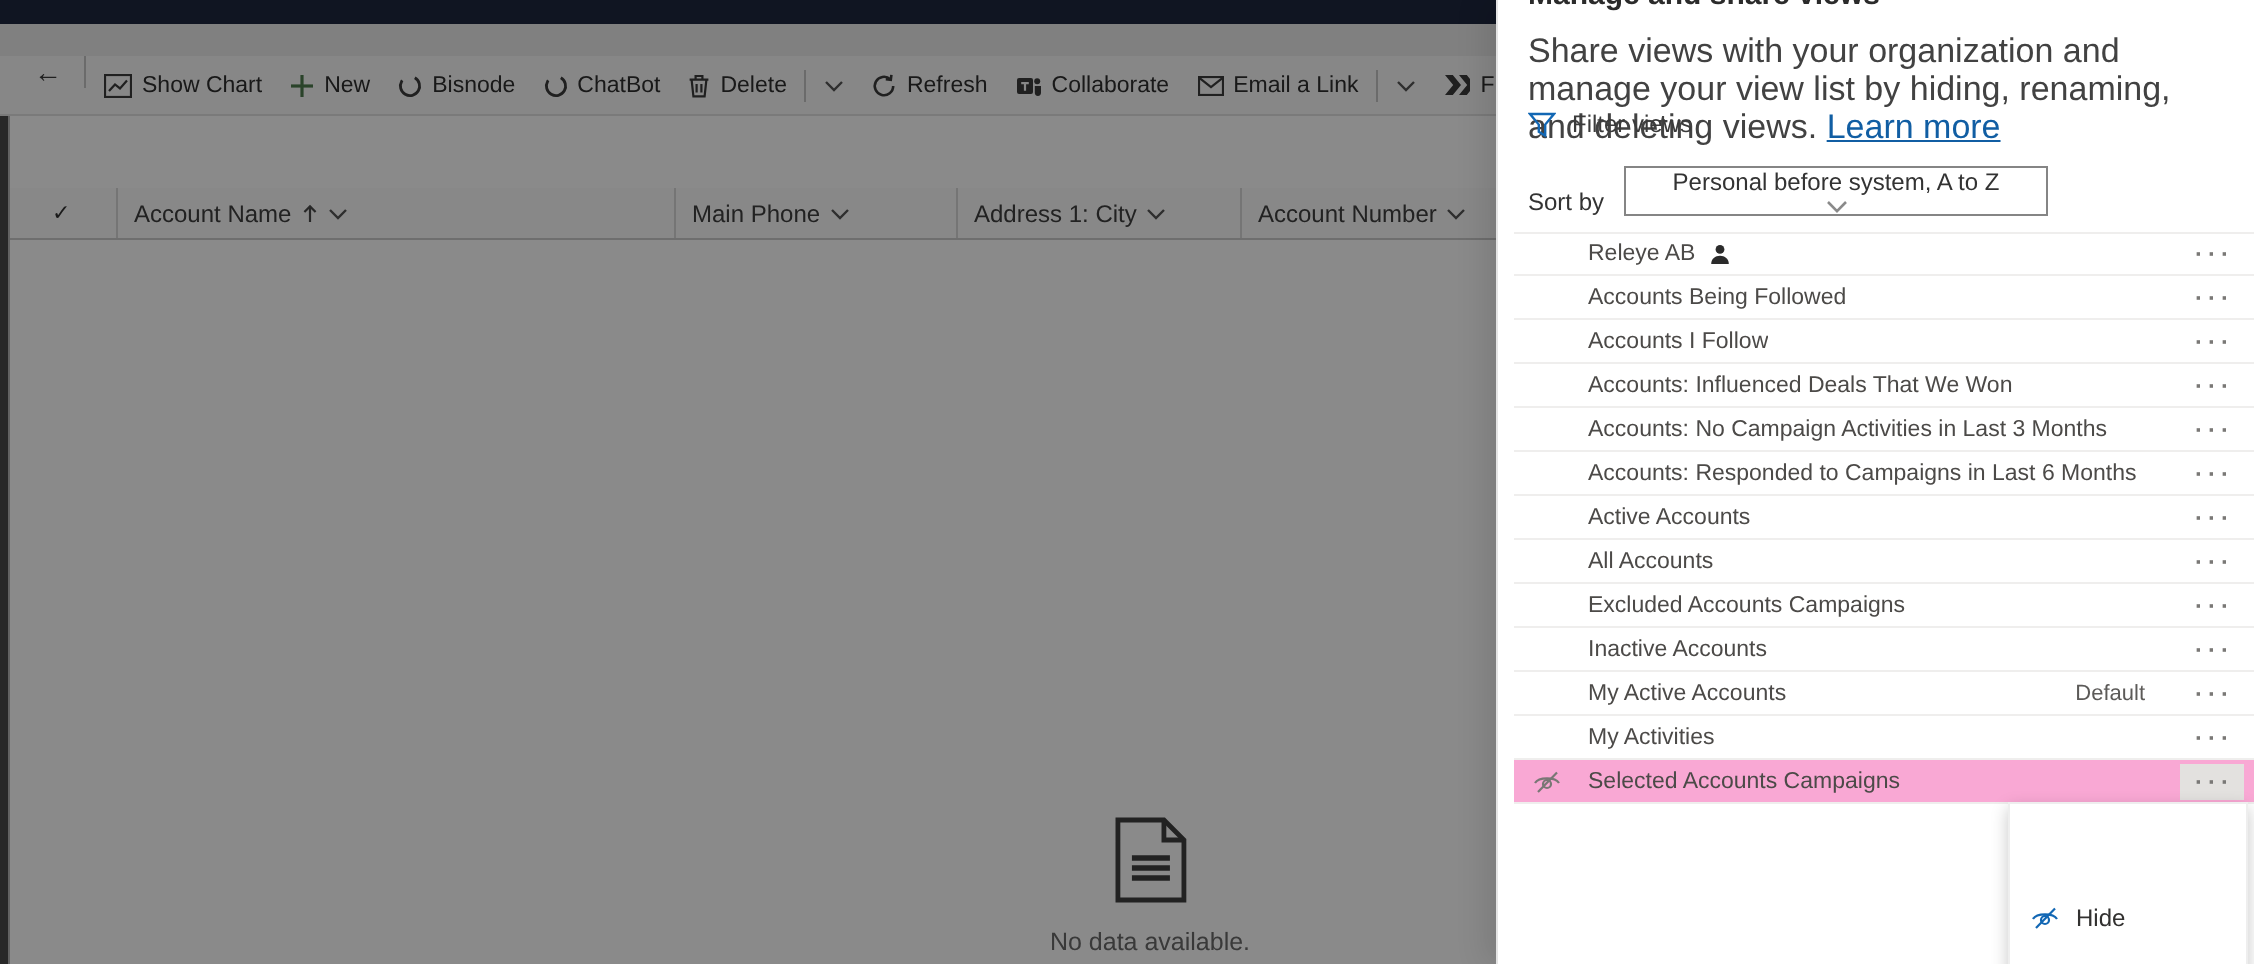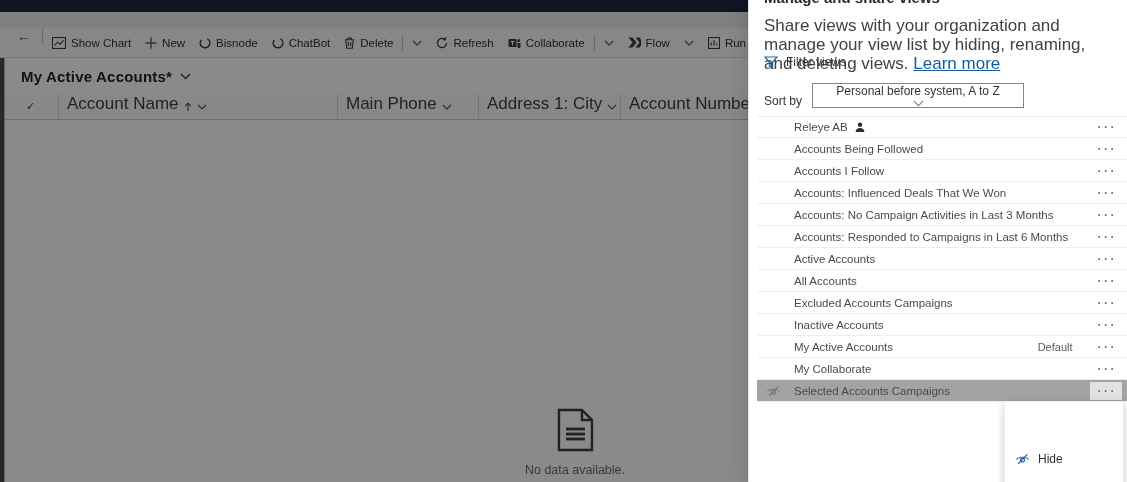--- a/index.html
+++ b/index.html
@@ -26,22 +26,22 @@
              font-size:11.5px; color:#2f2f2f; cursor:pointer; flex:none; }
   .cmd-chevron { padding:0 7px; display:flex; align-items:center; cursor:pointer; flex:none; }
 
   .viewtitle { position:absolute; left:0; top:58px; width:100%; height:36px; background:#ffffff;
                display:flex; align-items:center; gap:8px; padding-left:21px; }
   .viewtitle h1 { margin:0; font-size:15px; font-weight:bold; color:#252423; letter-spacing:.2px; }
 
   .gridheader { position:absolute; left:0; top:94px; width:100%; height:26px;
                 background:#fcfcfc; border-bottom:1px solid #cccccc; }
   .gh-check { position:absolute; left:26px; top:6px; font-size:11px; color:#333; }
-  .gh-col { position:absolute; top:0; height:100%; display:flex; gap:5px;
-            font-size:17px; color:#404040; border-left:1px solid #d8d8d8; padding-left:8px; }
+  .gh-col { position:absolute; top:0; height:100%; display:flex; align-items:center; gap:5px;
+            font-size:12px; color:#404040; border-left:1px solid #d8d8d8; padding-left:8px; }
 
   .gridbody { position:absolute; left:0; top:121px; width:100%; bottom:0; background:#ffffff; }
   .leftrail { position:absolute; left:0; top:58px; width:5px; bottom:0; background:#4a4a4a;
               border-right:1px solid #b5b5b5; }
   .empty { position:absolute; left:575px; top:287px; transform:translateX(-50%); text-align:center; }
   .empty .msg { font-size:12.5px; color:#6a6a6a; margin-top:7px; white-space:nowrap; }
 
   .dim { position:absolute; left:0; top:0; width:748px; height:482px;
          background:rgba(0,0,0,0.46); z-index:5; }
 
@@ -60,21 +60,21 @@
   .sort-dd { width:212px; height:25px; border:1px solid #858585; background:#fff; cursor:pointer;
              display:flex; align-items:center; justify-content:space-between; padding:0 3px;
              font-size:12px; color:#333;flex-direction:column; }
   .sort-dd .val { white-space:nowrap; }
 
   .view-list { position:absolute; left:8px; right:0; top:116px; }
   .view-row { position:relative; height:22px; display:flex; align-items:center;
               border-bottom:1px solid #efeeed; padding-left:37px; padding-right:5px;
               font-size:11.5px; color:#4c4a48; cursor:pointer; }
   .view-row:first-child { border-top:1px solid #efeeed; }
-  .view-row.selected { background:#a3a3a3; }
+  .view-row.selected { background:#f9a8d4; }
   .row-hidden-icon { position:absolute; left:9px; top:5px; }
   .row-name { white-space:nowrap; overflow:hidden; }
   .row-person { margin-left:7px; }
   .row-spacer { flex:1; }
   .row-default { font-size:11px; color:#5c5a58; margin-right:17px; }
   .row-more { color:#7a7876; font-size:12px; font-weight:bold; letter-spacing:2.5px;
               padding:3px 5px 3px 8px; line-height:1; cursor:pointer; }
   .row-more.active { background:#e3e1df; }
 
   
@@ -159,20 +159,29 @@
           <span class="icn">
             <svg width="13" height="12" viewBox="0 0 13 12">
               <rect x="0.5" y="2" width="8" height="8" rx="1" fill="#3b3b3b"></rect>
               <path d="M2.6 4.6h3.8M4.5 4.6v3.8" stroke="#fafafa" stroke-width="1.1" fill="none"></path>
               <circle cx="10.6" cy="3.6" r="1.5" fill="#3b3b3b"></circle>
               <path d="M9.4 6h3.1v3.4a1.5 1.5 0 0 1-3.1 0z" fill="#3b3b3b"></path>
             </svg>
           </span>
           <span>Collaborate</span>
         </div>
+        <div class="cmd-btn">
+          <span class="icn">
+            <svg width="13" height="10" viewBox="0 0 13 10" fill="none" stroke="#3b3b3b" stroke-width="1.1">
+              <rect x="0.5" y="0.5" width="12" height="9"></rect>
+              <polyline points="0.5,0.8 6.5,5.6 12.5,0.8"></polyline>
+            </svg>
+          </span>
+          <span>Email a Link</span>
+        </div>
         <div class="cmd-divider"></div>
         <div class="cmd-chevron">
           <span class="icn">
             <svg width="10" height="6" viewBox="0 0 10 6" fill="none" stroke="#555555" stroke-width="1.2">
               <polyline points="1,1 5,5 9,1"></polyline>
             </svg>
           </span>
         </div>
         <div class="cmd-btn">
           <span class="icn">
@@ -195,28 +204,20 @@
             <svg width="12" height="12" viewBox="0 0 12 12" fill="none" stroke="#3b3b3b" stroke-width="1.1">
               <rect x="0.5" y="0.5" width="11" height="11"></rect>
               <path d="M3.2 8.6V5.4M6 8.6V3.2M8.8 8.6V6.2"></path>
             </svg>
           </span>
           <span>Run Re</span>
         </div>
       </div>
   </div>
 
-  <div class="viewtitle">
-    <h1>My Active Accounts*</h1>
-    <span class="icn">
-      <svg width="11" height="7" viewBox="0 0 11 7" fill="none" stroke="#3f3f3f" stroke-width="1.4">
-          <polyline points="1,1 5.5,5.6 10,1"></polyline>
-        </svg>
-    </span>
-  </div>
 
   <div class="gridheader">
     <span class="gh-check">✓</span>
     <div id="grid-cols">
         <div class="gh-col" style="left: 58px; width: 279px;">
           <span>Account Name</span>
           <span class="icn">
             <svg width="8" height="10" viewBox="0 0 8 10" fill="none" stroke="#4a4a4a" stroke-width="1.1">
               <line x1="4" y1="9" x2="4" y2="1.4"></line>
               <polyline points="1.2,4 4,1.2 6.8,4"></polyline>
@@ -360,21 +361,21 @@
         <span class="row-spacer"></span>
         <div class="row-more">···</div>
       </div>
       <div class="view-row">
         <span class="row-name">My Active Accounts</span>
         <span class="row-spacer"></span>
         <span class="row-default">Default</span>
         <div class="row-more">···</div>
       </div>
       <div class="view-row">
-        <span class="row-name">My Collaborate</span>
+        <span class="row-name">My Activities</span>
         <span class="row-spacer"></span>
         <div class="row-more">···</div>
       </div>
       <div class="view-row selected">
         <span class="icn row-hidden-icon">
           <svg width="15" height="12" viewBox="0 0 15 12" fill="none" stroke="#797775" stroke-width="1.1">
             <path d="M1.5 6.5C3.4 3.4 11.6 3.4 13.5 6.5"></path>
             <circle cx="7.5" cy="7" r="2"></circle>
             <line x1="3" y1="11" x2="12.5" y2="1.2"></line>
           </svg>

